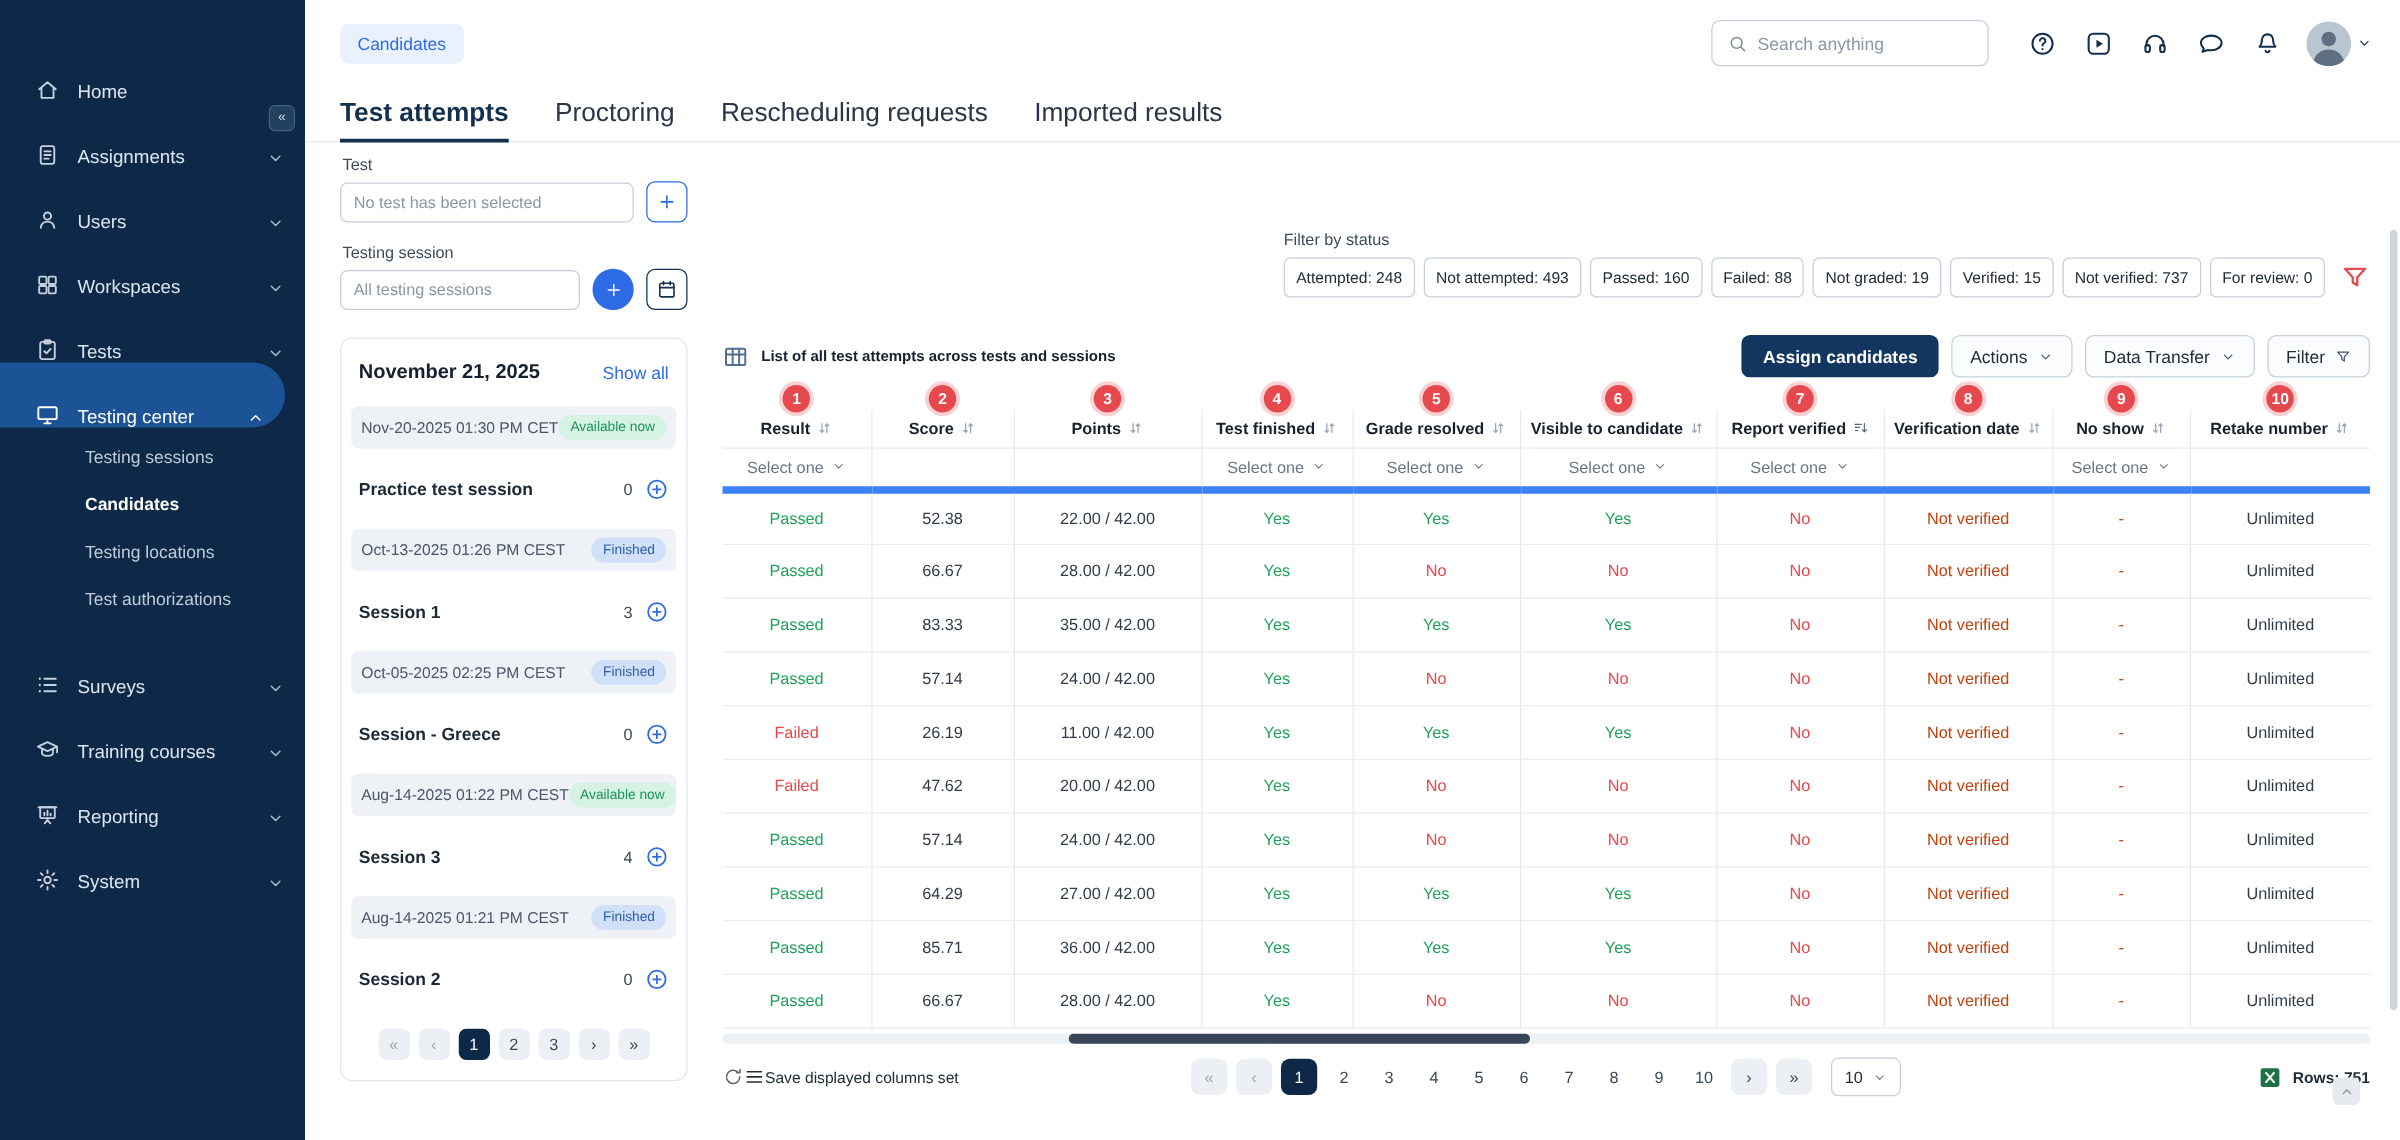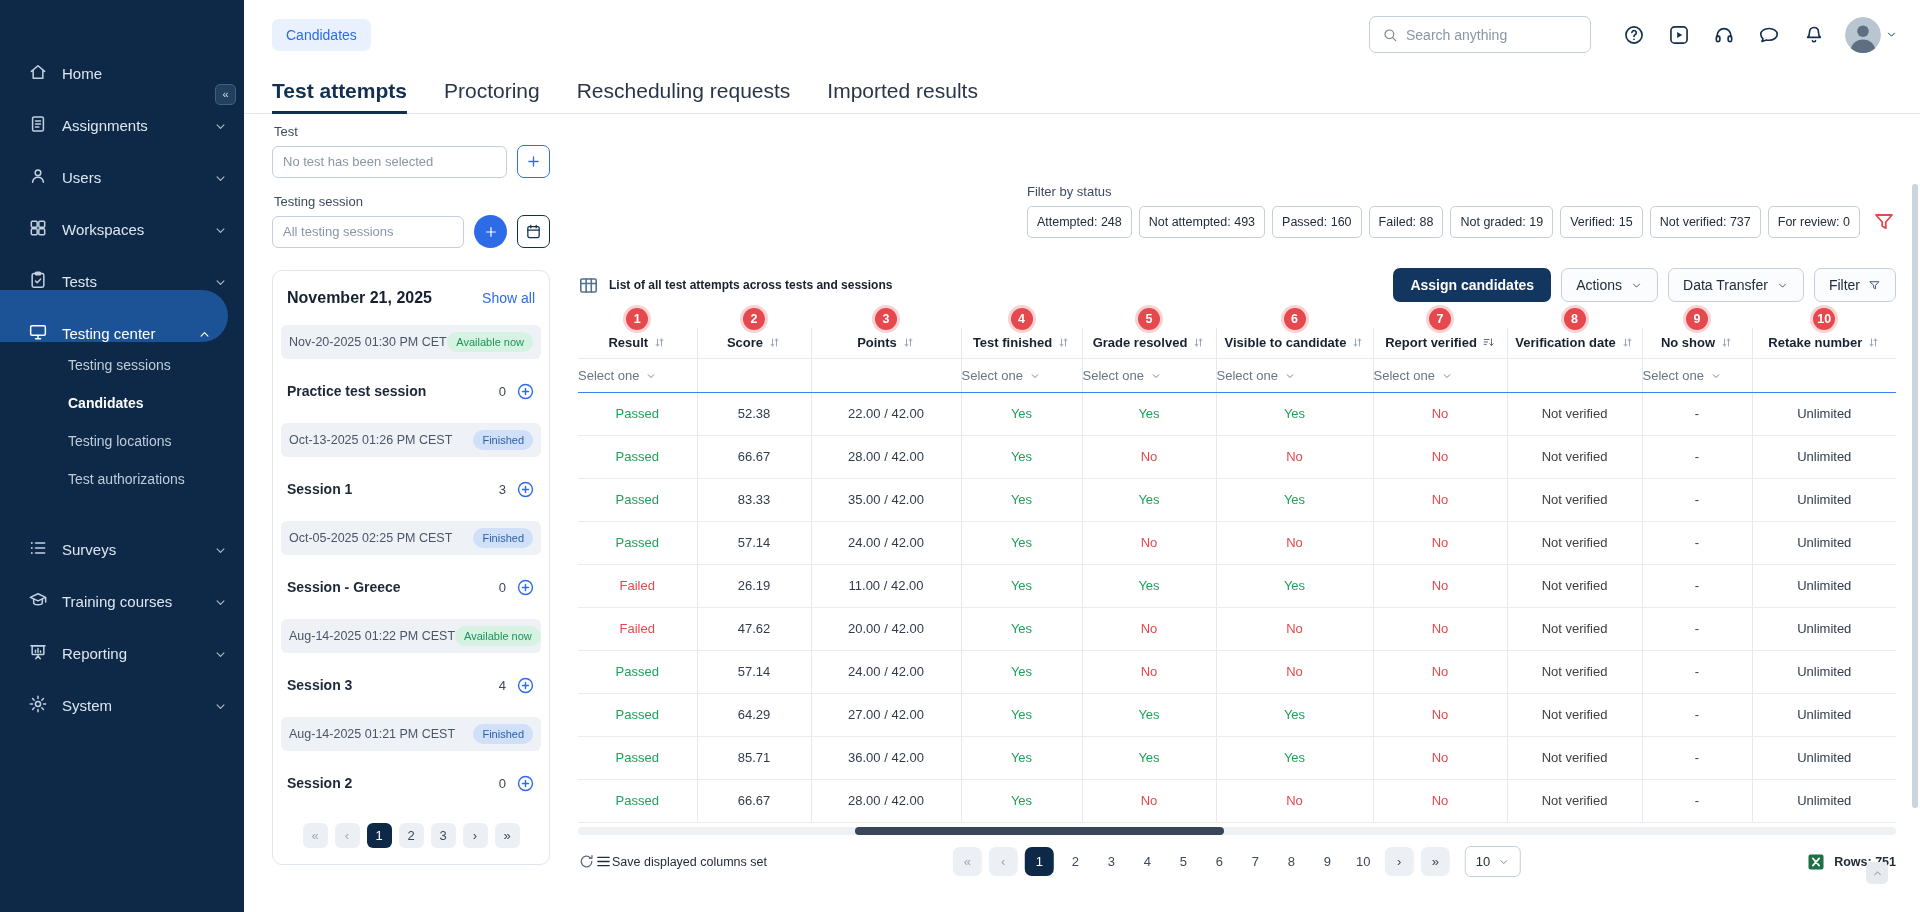--- a/index.html
+++ b/index.html
@@ -121,26 +121,26 @@
   .attempts td{border-right:1px solid #e6eaef;overflow:hidden;white-space:nowrap}
   .attempts th:last-child,.attempts td:last-child{border-right:none}
   .head-row th{height:30px;font-size:13px;font-weight:700;color:#18222f;position:relative;
     text-align:center;vertical-align:middle;border-bottom:1px solid #e6eaef;cursor:pointer}
   .marker{position:absolute;top:-20px;left:50%;transform:translateX(-50%);width:22px;height:22px;
     border-radius:50%;background:#e5484d;color:#fff;font-size:12.5px;font-weight:700;display:flex;
     align-items:center;justify-content:center;box-shadow:0 0 0 3px rgba(231,76,84,.25);z-index:3}
   .th-label{display:inline-flex;align-items:center;gap:5px;justify-content:center;max-width:100%}
   .sort-ic{width:13px;height:13px;color:#96a2b0}
   .sort-ic.sorted{color:#5d6876}
-  .filter-row td{height:34px;border-bottom:1px solid #3b82f6;}
+  .filter-row td{height:34px;border-bottom:6px solid #3b82f6;text-align:center}
   .sel{display:inline-flex;align-items:center;gap:6px;font-size:13px;color:#6a7684;cursor:pointer}
   .sel-ch{width:12px;height:12px;color:#6a7684}
   .data-row td{height:43px;font-size:13px;text-align:center;border-bottom:1px solid #e9edf1}
   .data-row{cursor:pointer}
-  .c-green{color:#21a05c}.c-red{color:#e5484d}.c-dark{color:#303c4c}.c-gray{color:#404040}
+  .c-green{color:#21a05c}.c-red{color:#e5484d}.c-dark{color:#303c4c}.c-gray{color:#c2410c}
 
   .hscroll{height:8px;background:#eef1f4;border-radius:4px;margin-top:4px;position:relative;cursor:pointer}
   .hscroll-thumb{position:absolute;left:21%;width:28%;top:0;height:8px;border-radius:4px;background:#39465a;cursor:grab}
 
   
   .table-footer{display:flex;align-items:center;margin-top:10px;position:relative;height:34px}
   .footer-left{display:flex;align-items:center;gap:0}
   .refresh-ic{width:17px;height:17px;color:#5d6876;cursor:pointer}
   .cols-ic{width:17px;height:17px;color:#222d3a;cursor:pointer}
   .save-cols{font-size:12.5px;color:#222d3a;cursor:pointer}

